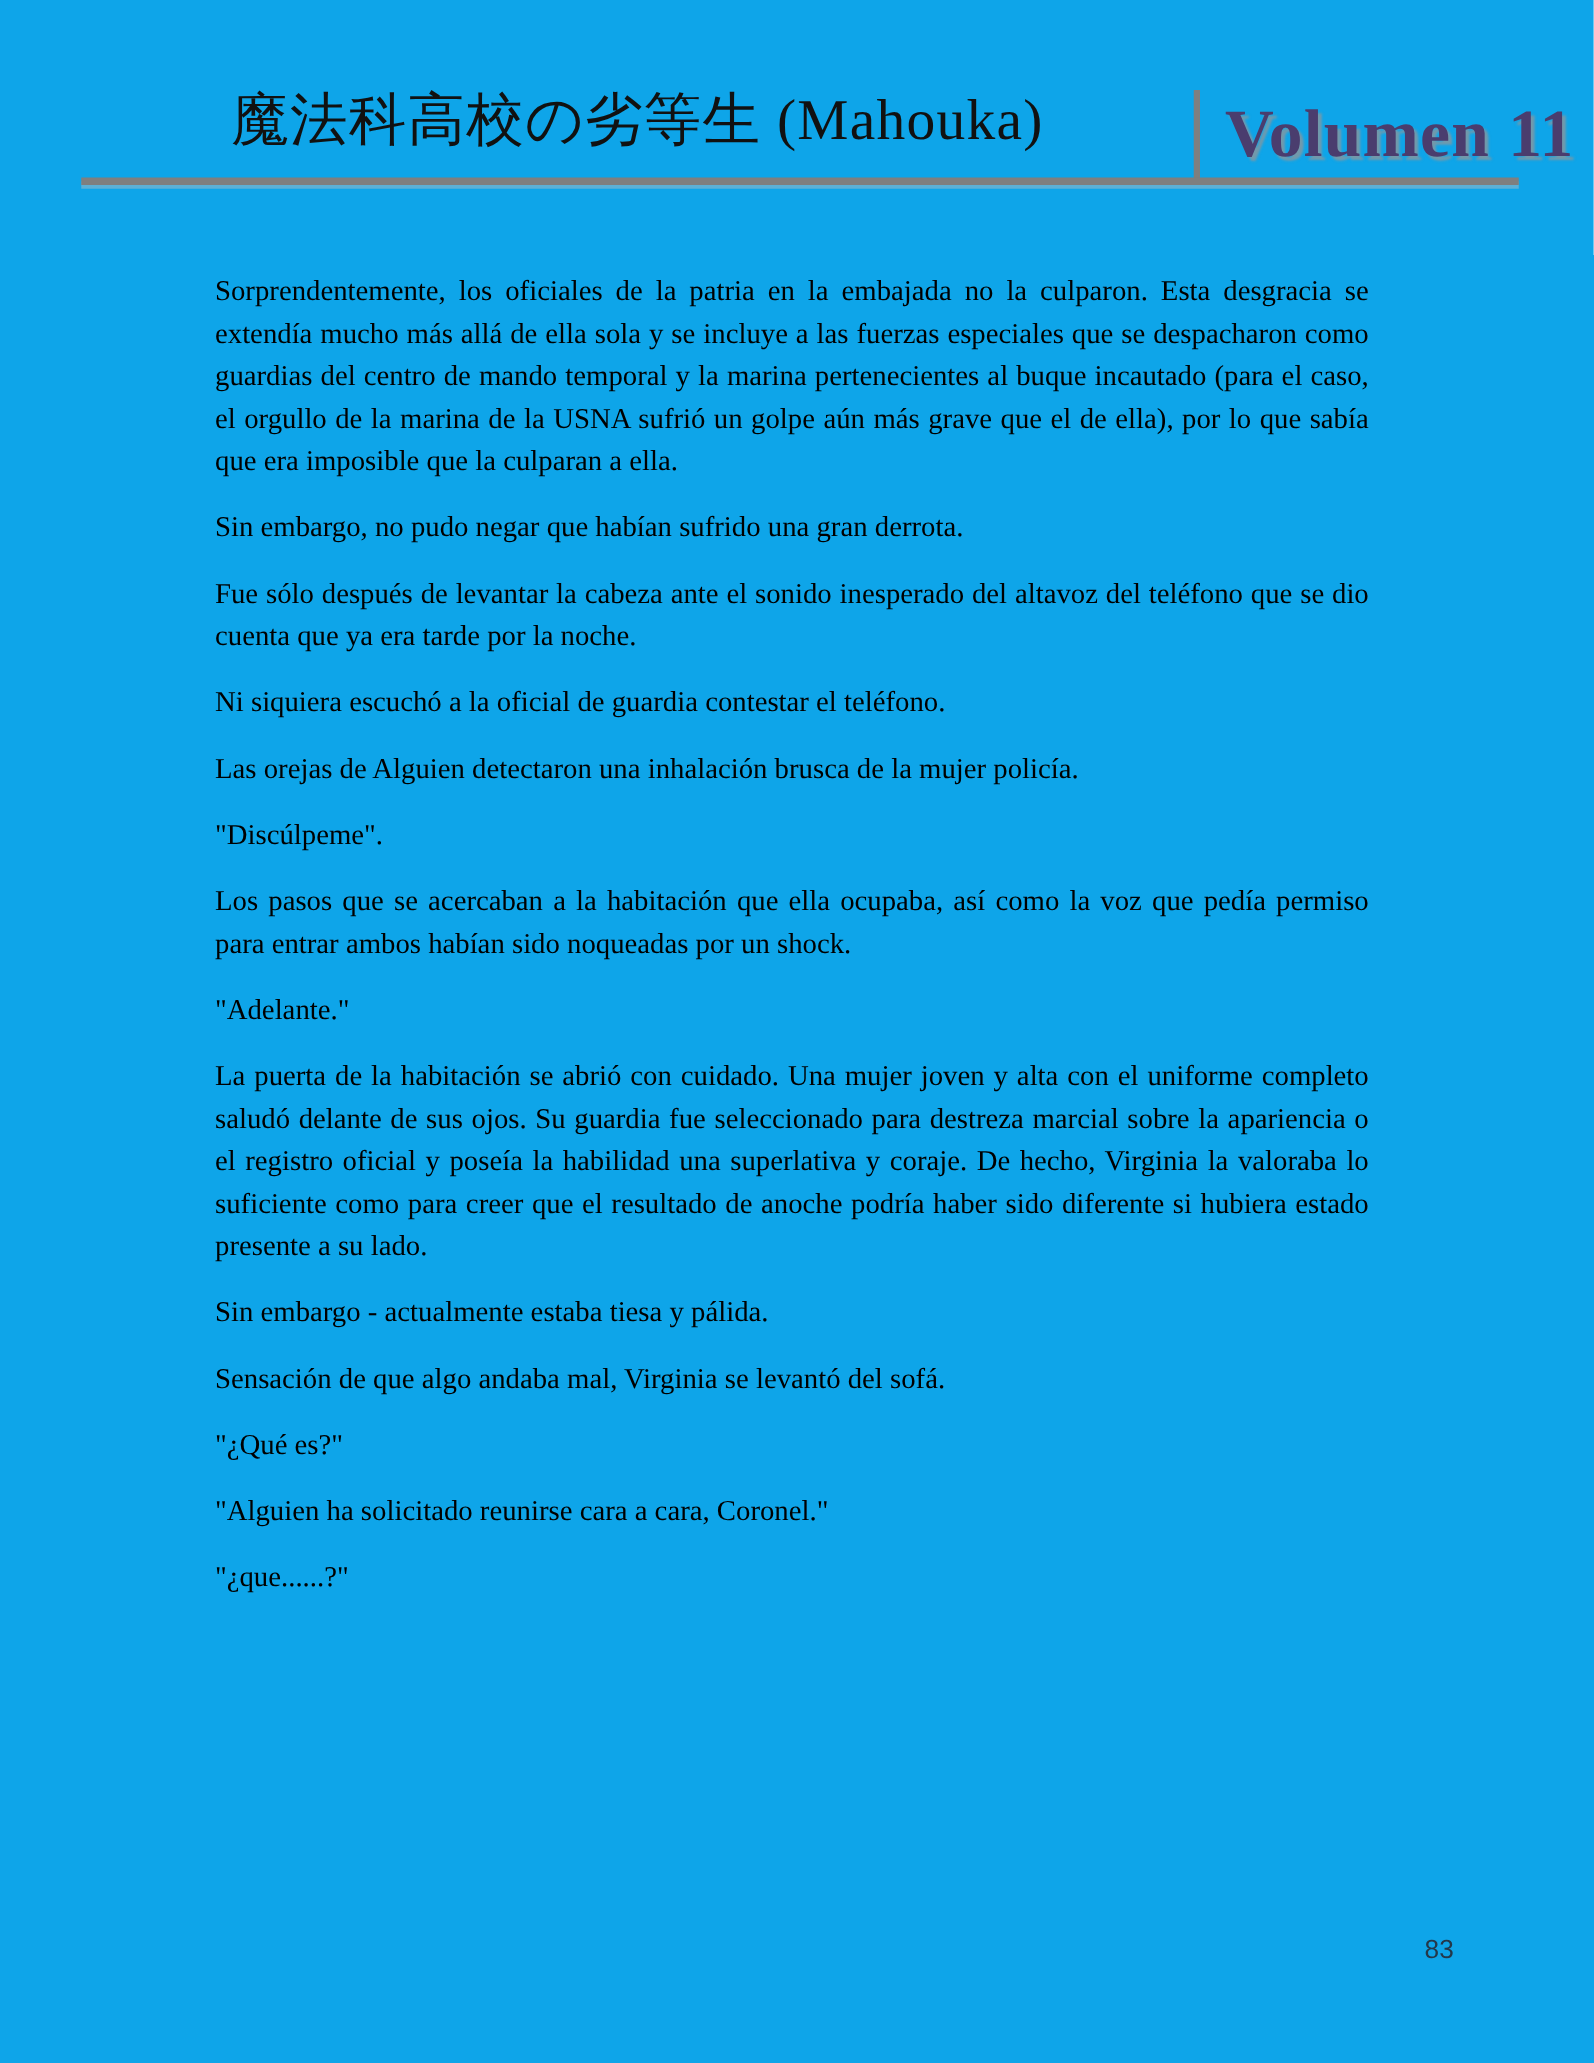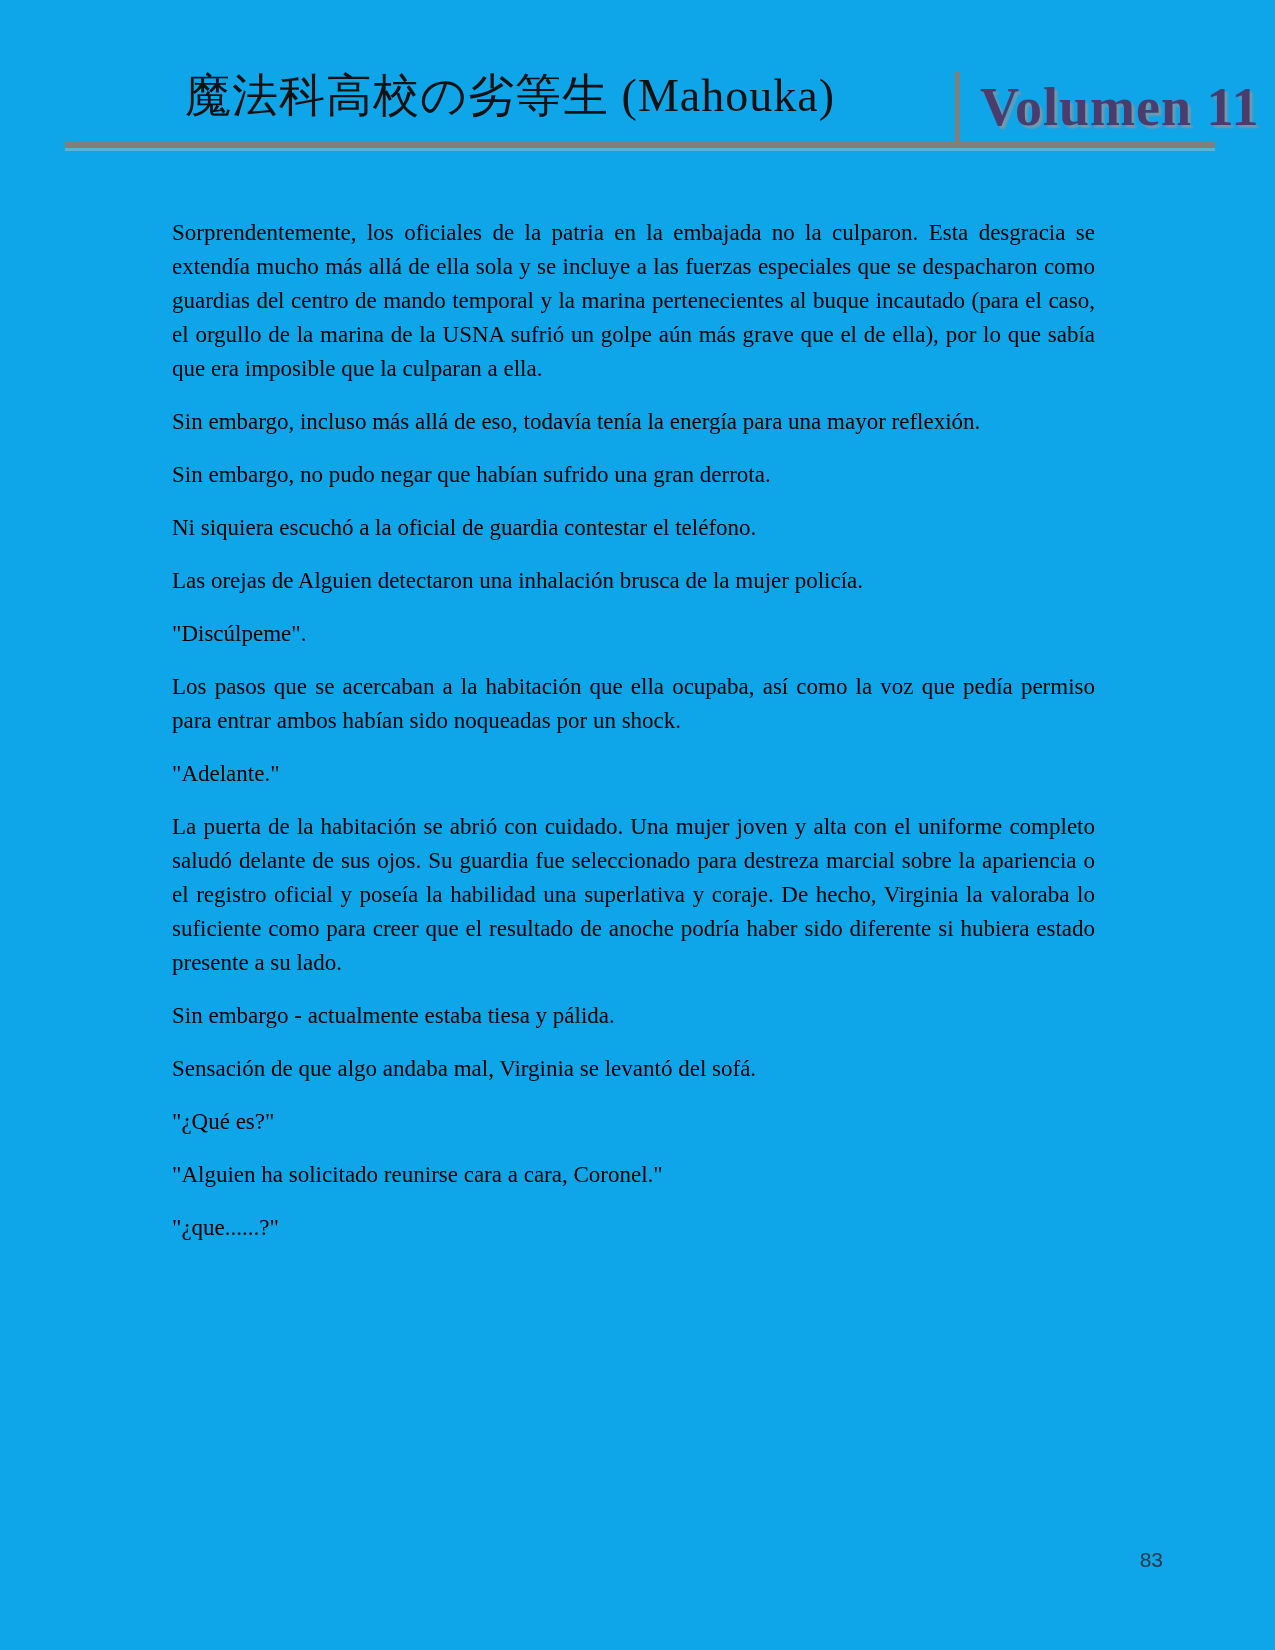--- a/index.html
+++ b/index.html
@@ -93,22 +93,22 @@
   <div class="doc-title">魔法科高校の劣等生 (Mahouka)</div>
 
   <div class="header-divider"></div>
 
   <div class="volume-label">Volumen 11</div>
 
   <div class="header-rule"></div>
 
   <div class="text-body">
       <p>Sorprendentemente, los oficiales de la patria en la embajada no la culparon. Esta desgracia se extendía mucho más allá de ella sola y se incluye a las fuerzas especiales que se despacharon como guardias del centro de mando temporal y la marina pertenecientes al buque incautado (para el caso, el orgullo de la marina de la USNA sufrió un golpe aún más grave que el de ella), por lo que sabía que era imposible que la culparan a ella.</p>
-      <p>Sin embargo, incluso más allá de eso, todavía tenía la energía para una mayor reflexión.</p>
       <p>Sin embargo, no pudo negar que habían sufrido una gran derrota.</p>
+      <p>Fue sólo después de levantar la cabeza ante el sonido inesperado del altavoz del teléfono que se dio cuenta que ya era tarde por la noche.</p>
       <p>Ni siquiera escuchó a la oficial de guardia contestar el teléfono.</p>
       <p>Las orejas de Alguien detectaron una inhalación brusca de la mujer policía.</p>
       <p>"Discúlpeme".</p>
       <p>Los pasos que se acercaban a la habitación que ella ocupaba, así como la voz que pedía permiso para entrar ambos habían sido noqueadas por un shock.</p>
       <p>"Adelante."</p>
       <p>La puerta de la habitación se abrió con cuidado. Una mujer joven y alta con el uniforme completo saludó delante de sus ojos. Su guardia fue seleccionado para destreza marcial sobre la apariencia o el registro oficial y poseía la habilidad una superlativa y coraje. De hecho, Virginia la valoraba lo suficiente como para creer que el resultado de anoche podría haber sido diferente si hubiera estado presente a su lado.</p>
       <p>Sin embargo - actualmente estaba tiesa y pálida.</p>
       <p>Sensación de que algo andaba mal, Virginia se levantó del sofá.</p>
       <p>"¿Qué es?"</p>
       <p>"Alguien ha solicitado reunirse cara a cara, Coronel."</p>

